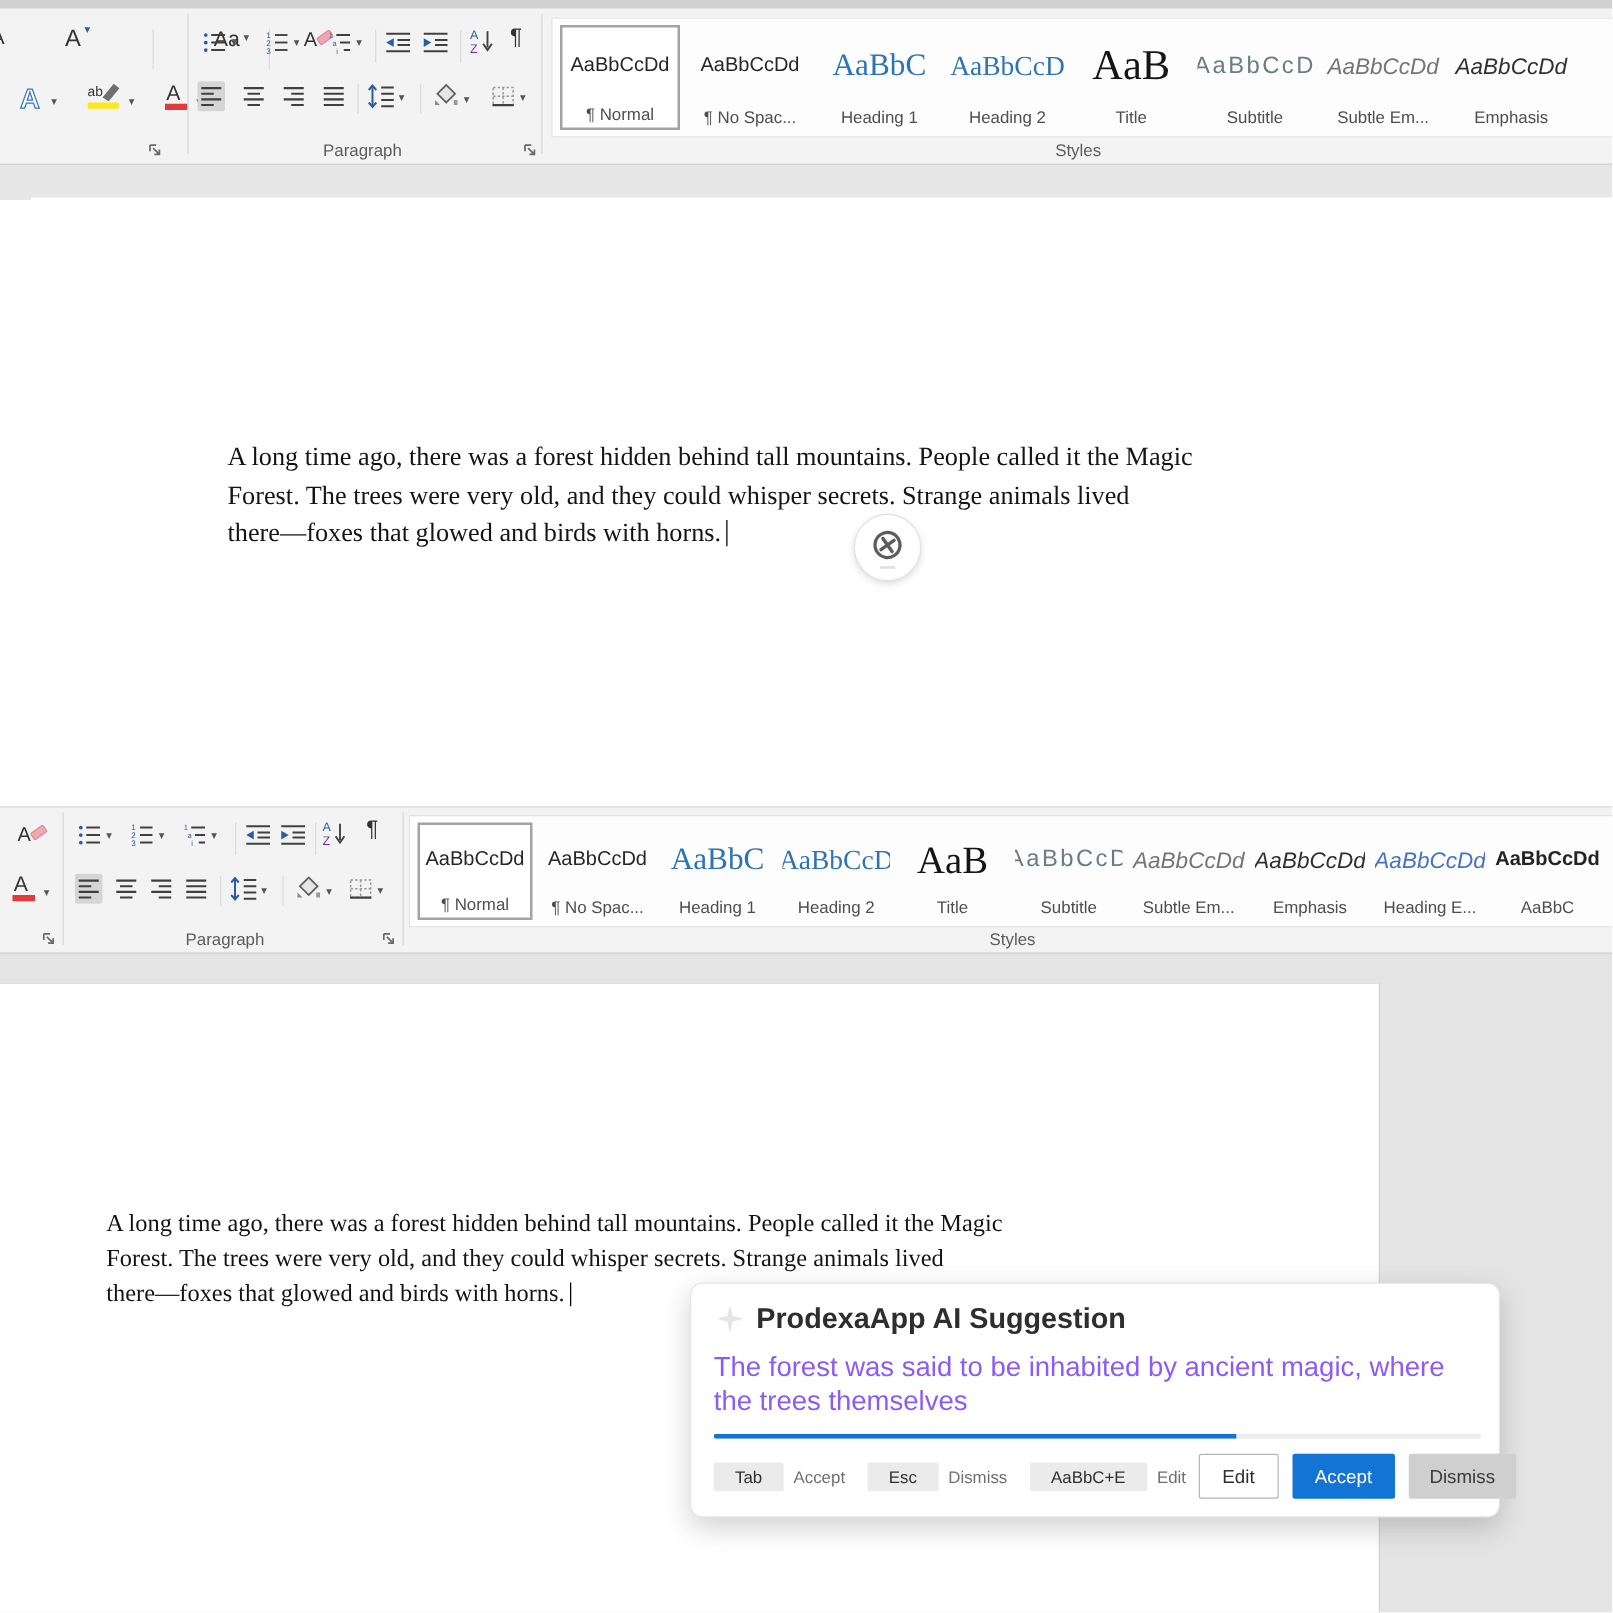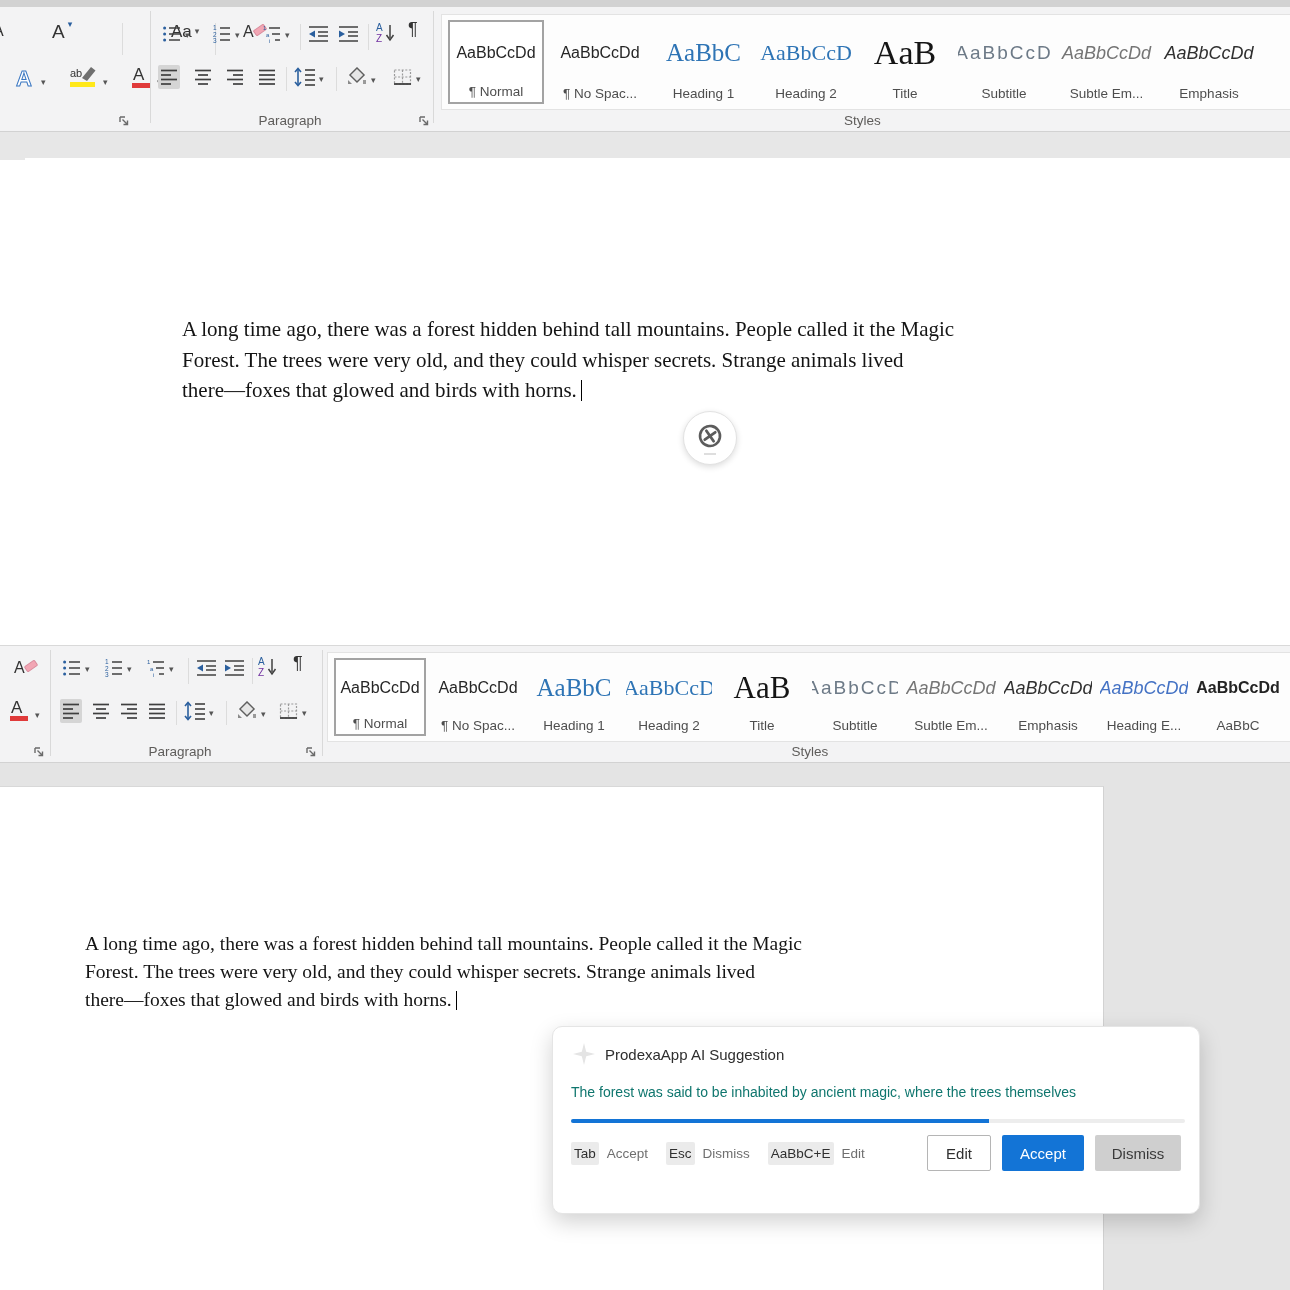--- a/index.html
+++ b/index.html
@@ -30,40 +30,40 @@
   .prev-h2{font-family:"Liberation Serif",serif;font-size:22px;color:#2e74b5;}
   .prev-title{font-family:"Liberation Serif",serif;font-size:34px;color:#151515;}
   .prev-subtitle{font-size:19px;color:#6d7a87;letter-spacing:2px;}
   .prev-subtle{font-style:italic;font-size:18px;color:#757575;}
   .prev-emphasis{font-style:italic;font-size:18px;color:#303030;}
   .prev-intense{font-style:italic;font-size:18px;color:#4472c4;}
   .prev-strong{font-weight:bold;font-size:16px;color:#232323;}
   
   .band{position:absolute;left:0;width:1290px;background:#e7e7e7;border-top:1px solid #d2d2d2;}
   .page{position:absolute;background:#fff;}
-  .doc{position:absolute;font-family:"Liberation Serif",serif;color:#141414;}
+  .doc{position:absolute;font-family:"Liberation Serif",serif;color:#141414;margin-top:36px;}
   .doc div{white-space:nowrap;}
   .cursor{display:inline-block;width:1.5px;height:21px;background:#000;margin-left:4px;vertical-align:-4px;}
   
   .aibtn{position:absolute;width:52px;height:52px;border-radius:50%;background:#fff;
          border:1px solid #e2e2e2;box-shadow:0 2px 6px rgba(0,0,0,.14);
          display:flex;align-items:center;justify-content:center;flex-direction:column;}
   .aibtn .undermark{width:12px;height:2px;background:#dedede;margin-top:1px;}
   
   .popup{position:absolute;left:552px;top:1026px;width:648px;height:188px;background:#fff;
          border:1px solid #e5e5e5;border-radius:10px;box-shadow:0 8px 22px rgba(0,0,0,.18);
          box-sizing:border-box;padding:14px 18px 12px 18px;}
   .pophead{display:flex;align-items:center;gap:8px;}
-  .poptitle{font-size:15px;font-weight:normal;color:#2e2e2e;}
-  .popbody{margin-top:12px;font-size:14px;line-height:27px;color:#0f766e;}
+  .poptitle{font-size:23px;font-weight:bold;color:#2e2e2e;}
+  .popbody{margin-top:12px;font-size:22px;line-height:27px;color:#8b5cf6;}
   .ptrack{margin-top:13px;width:614px;height:4px;background:#ededed;border-radius:2px;overflow:hidden;}
   .pfill{height:100%;background:#1374d6;}
   .popfoot{margin-top:12px;display:flex;align-items:center;}
   .hints{display:flex;align-items:center;gap:8px;flex:1;}
-  .kchip{background:#ebebeb;border-radius:2px;padding:4px 3px;font-size:13.5px;color:#2f2f2f;}
+  .kchip{background:#ebebeb;border-radius:2px;padding:4px 17px;font-size:13.5px;color:#2f2f2f;}
   .hlabel{font-size:13.5px;color:#6f6f6f;margin-right:10px;}
   .btnrow{display:flex;gap:11px;}
   .btn{height:36px;display:flex;align-items:center;justify-content:center;
        font-size:15px;border-radius:2px;box-sizing:border-box;cursor:pointer;}
   .btn.outline{width:64px;background:#fff;border:1px solid #b5b5b5;color:#2f2f2f;}
   .btn.primary{width:82px;background:#1374d6;color:#fff;border:none;}
   .btn.secondary{width:86px;background:#cfcfcf;color:#3a3a3a;border:none;}
 </style>
 </head>
 <body>

